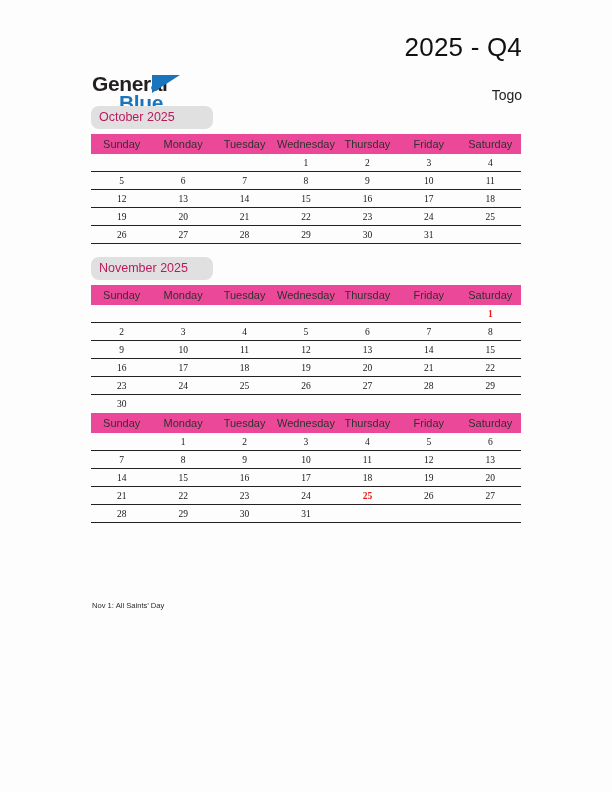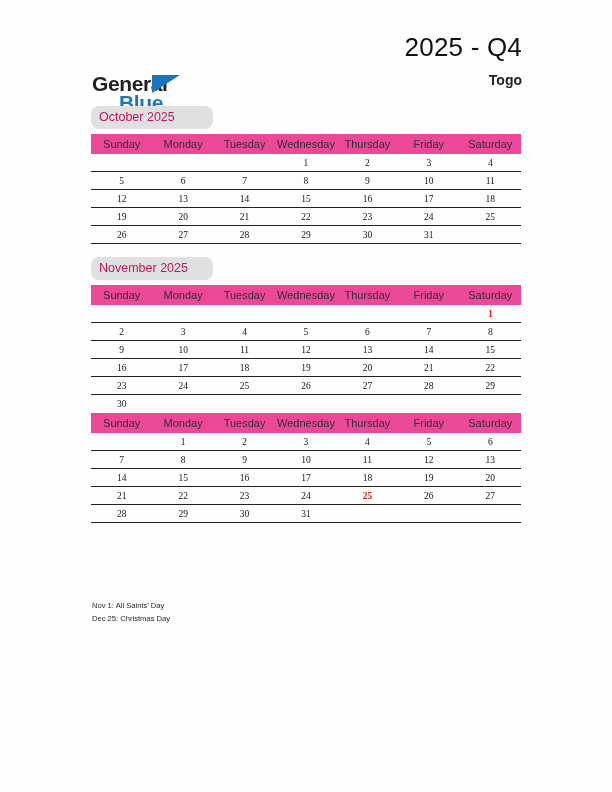--- a/index.html
+++ b/index.html
@@ -72,24 +72,24 @@
   }
   .title-main {
     font-size: 26px;
     font-weight: 400;
     color: #111;
     line-height: 30px;
     letter-spacing: 0.2px;
   }
   .title-sub {
     font-size: 14px;
-    font-weight: 700;
+    font-weight: 400;
     color: #222;
     line-height: 20px;
-    margin-top: 8px;
+    margin-top: 23px;
   }
 
   
   .month-block {
     position: absolute;
     left: 91px;
     width: 430px;
   }
   #month-0 { top: 106px; }
   #month-1 { top: 257px; }
@@ -364,14 +364,13 @@
           <td>31</td>
           <td class="empty">&nbsp;</td>
           <td class="empty">&nbsp;</td>
           <td class="empty">&nbsp;</td>
         </tr>
       </tbody>
     </table></div>
 
 <div class="notes">
     <div class="note-line">Nov 1: All Saints’ Day</div>
-    <div class="note-line">Dec 25: Christmas Day</div>
   </div>
 
 </body></html>

